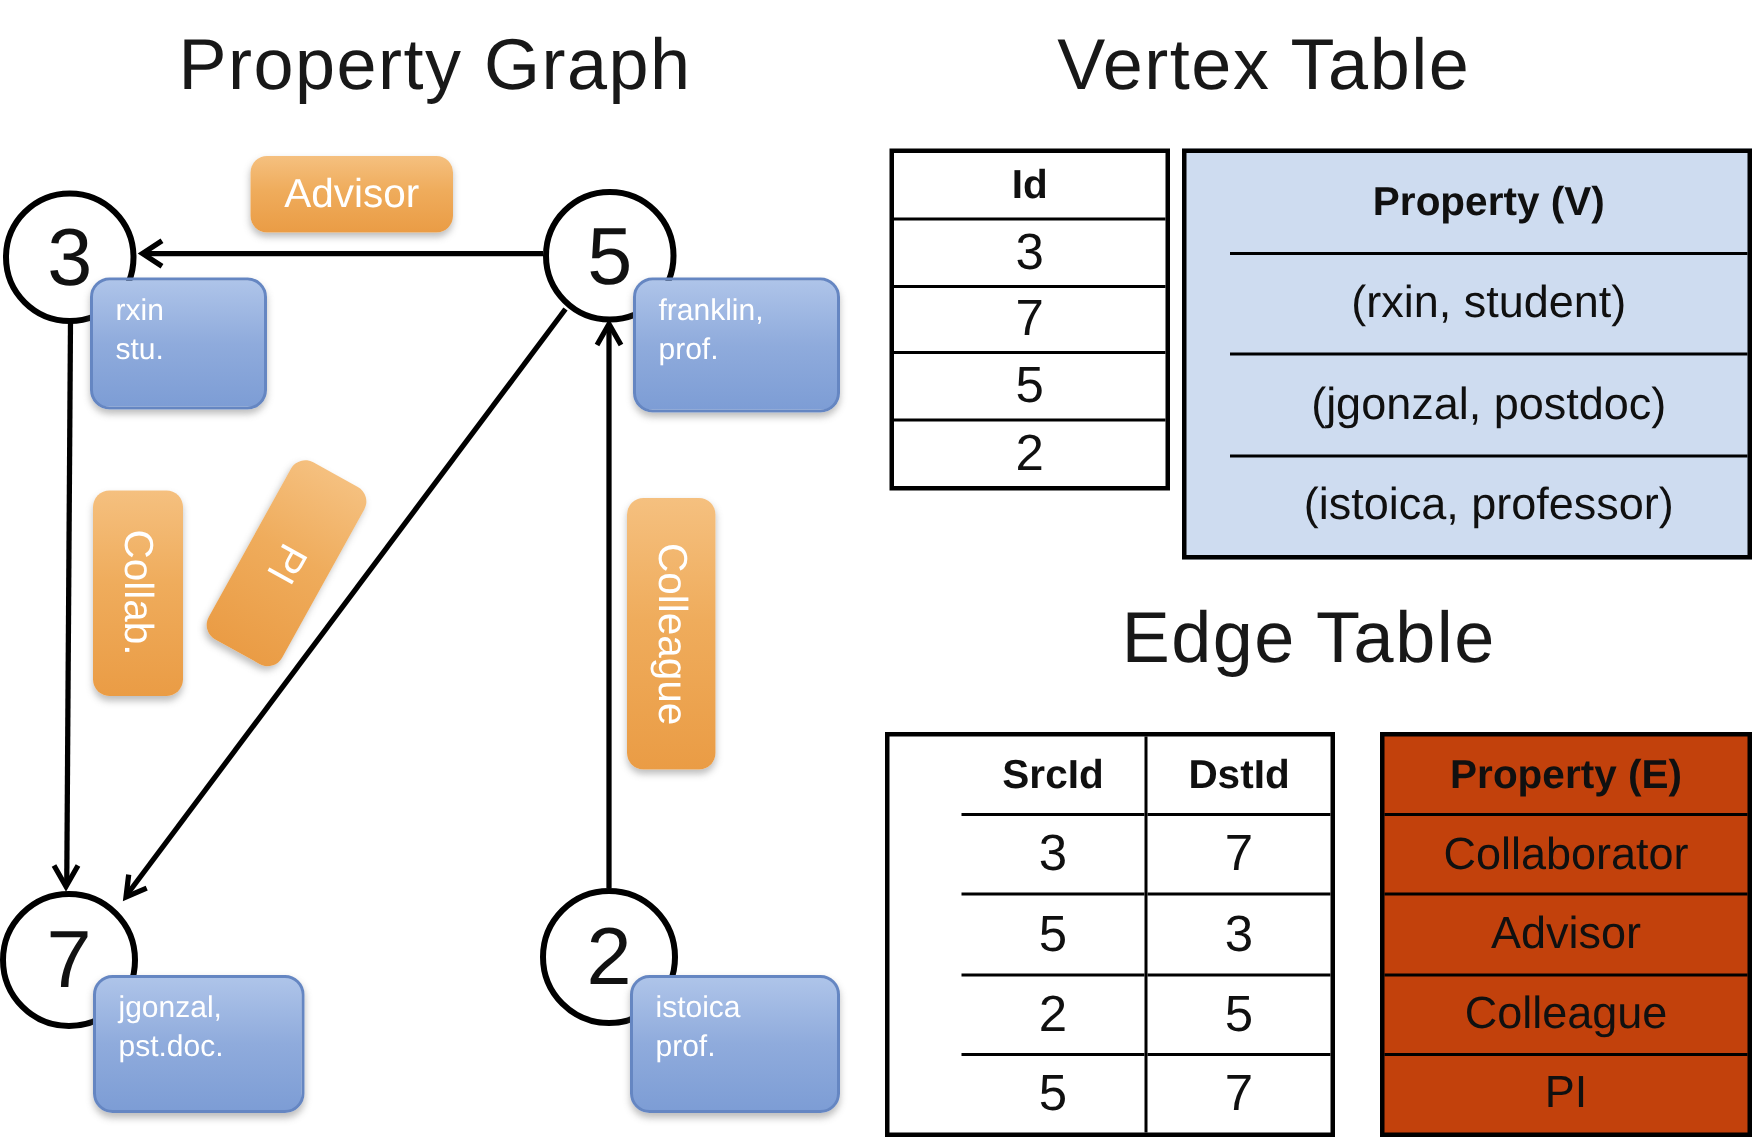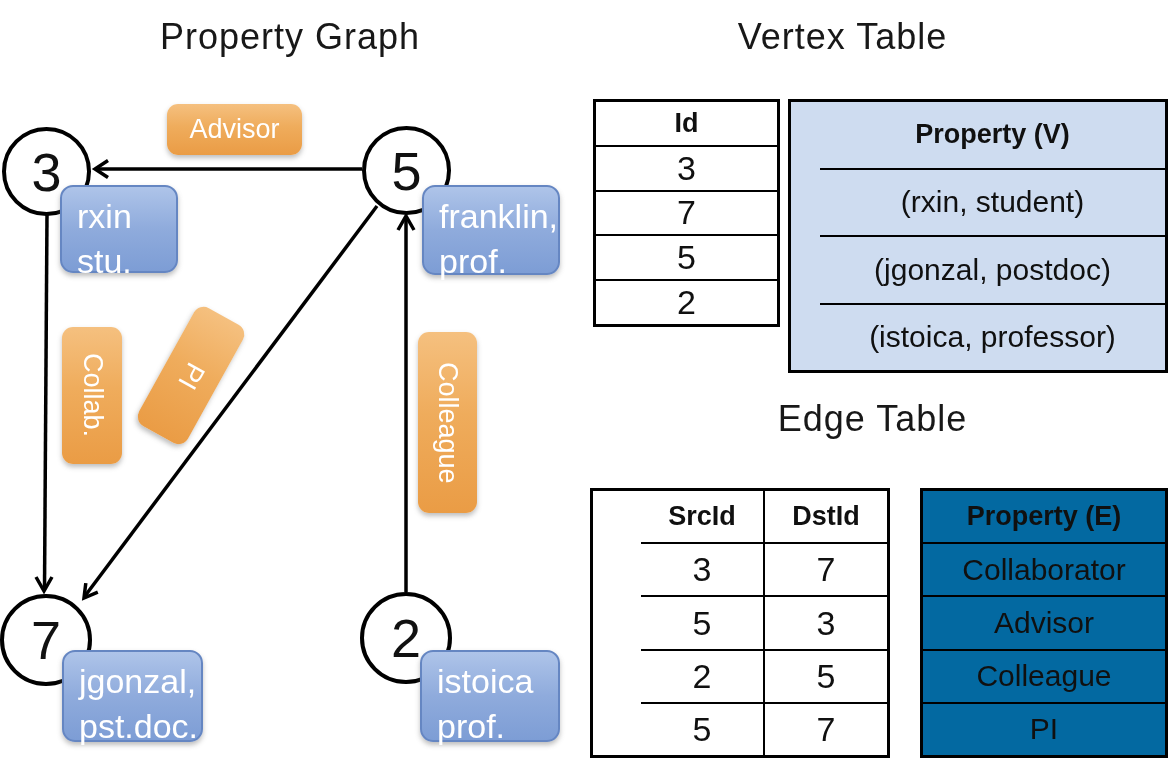--- a/index.html
+++ b/index.html
@@ -2,21 +2,21 @@
 <html><head>
 <meta charset="utf-8">
 <style>
   html,body{margin:0;padding:0;background:#fff;}
   #app{
     position:relative;width:1170px;height:760px;overflow:hidden;background:#fff;
     font-family:"Liberation Sans", sans-serif;color:#161616;
   }
   
   .big-title{
-    position:absolute;text-align:center;font-size:36px;letter-spacing:1px;
+    position:absolute;text-align:center;font-size:48px;letter-spacing:1px;
     color:#181818;white-space:nowrap;
   }
   
   .vertex-circle{
     position:absolute;border:4px solid #000;border-radius:50%;background:#fff;
     display:flex;align-items:center;justify-content:center;
     font-size:54px;color:#111;z-index:3;box-sizing:border-box;
   }
   
   .edge-box{
@@ -28,42 +28,42 @@
   }
   .edge-box.vertical span{
     writing-mode:vertical-rl;text-orientation:mixed;white-space:nowrap;
   }
   
   .vprop-box{
     position:absolute;border-radius:13px;
     background:linear-gradient(180deg,#AEC4E9 0%,#8FABDC 50%,#7D9DD5 100%);
     border:2px solid #6586c2;
     box-shadow:0 3px 5px rgba(110,110,110,.45);
-    color:#fff;font-size:34px;line-height:1.32;
+    color:#fff;font-size:20px;line-height:1.32;
     padding:7px 6px 0 15px;z-index:4;box-sizing:border-box;
   }
   svg.edges{position:absolute;left:0;top:0;z-index:1;}
   svg.edges path{stroke:#000;stroke-width:3.5;fill:none;}
   
   .tcol{
     position:absolute;border:3px solid #000;box-sizing:border-box;
     display:flex;flex-direction:column;background:#fff;
   }
   .tcol .cell{
     flex:1;display:flex;align-items:center;justify-content:center;
     font-size:30px;color:#101010;box-sizing:border-box;white-space:nowrap;
   }
   .tcol .cell + .cell{border-top:2.5px solid #000;}
   .tcol .cell.head{font-weight:bold;font-size:27px;}
   .tcol .cell.num{font-size:34px;}
   .split{flex-direction:row;padding-left:48px;}
   .split .col{flex:1;display:flex;flex-direction:column;}
   .split .col.first{border-right:2.5px solid #000;}
   .bg-vblue{background:#CEDCF0;}
-  .bg-etan{background:#0369a1;}
+  .bg-etan{background:#c2410c;}
 </style>
 </head>
 <body>
 
 <div id="app">
 
   <div class="big-title" style="left:10px;top:16px;width:560px;">Property Graph</div>
   <div class="big-title" style="left:555px;top:16px;width:575px;">Vertex Table</div>
   <div class="big-title" style="left:585px;top:398px;width:575px;">Edge Table</div>
 

